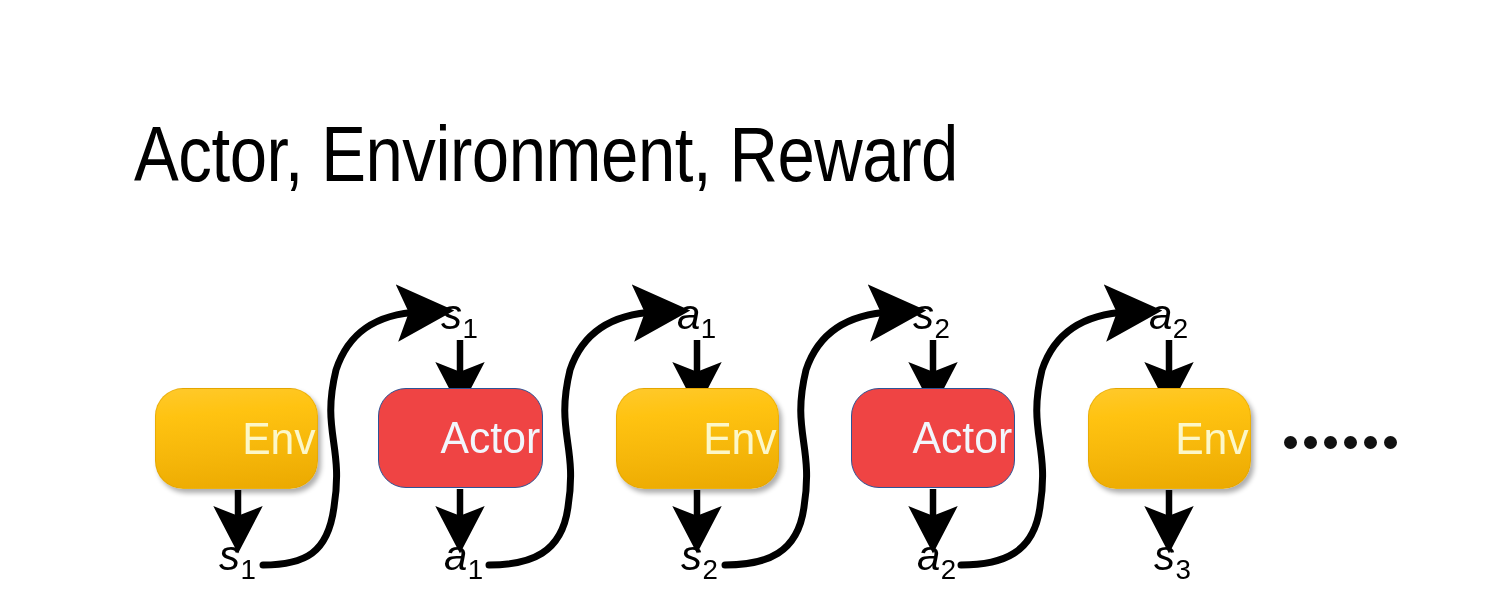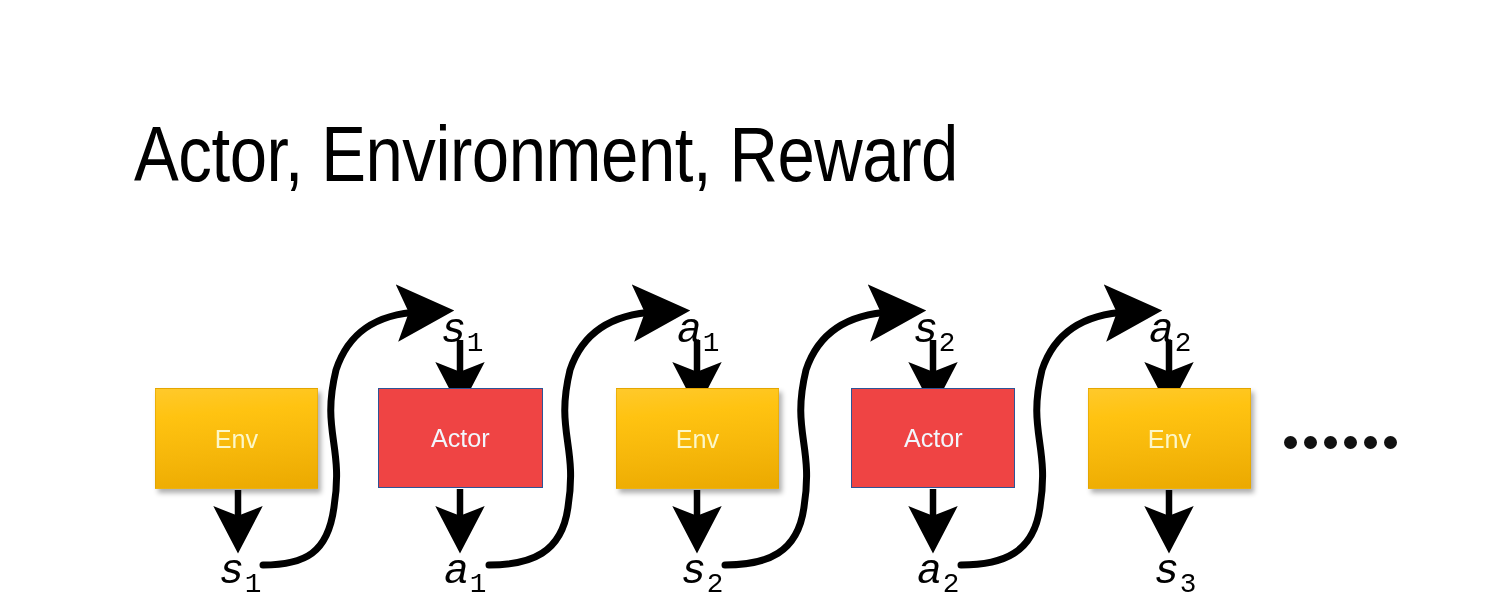--- a/index.html
+++ b/index.html
@@ -27,52 +27,52 @@
     transform-origin:left top;
     line-height:1.0;
   }
 
   
   #wires{position:absolute;left:0;top:0;width:1500px;height:608px;pointer-events:none;}
 
   
   .node{
     position:absolute;
-    display:flex;align-items:center;justify-content:center;
+    display:flex;align-items:center;justify-content:flex-end;
     box-sizing:border-box;
     font-family:"Liberation Sans", sans-serif;
     font-weight:400;
-    font-size:26px;
+    font-size:44px;
     line-height:1;
     white-space:nowrap;
+    border-radius:28px;
   }
   .node.env{
     background:linear-gradient(175deg,#FFC92B 0%,#FFC311 26%,#F6B70A 62%,#EBA900 100%);
     color:#FCF7C8;
     box-shadow:3px 4px 5px rgba(0,0,0,0.32);
     border:1px solid rgba(221,160,0,0.55);
   }
   .node.actor{
     background:#ef4444;
     color:#F2F6FC;
     border:1.5px solid #2E5496;
     box-shadow:0 0 0 rgba(0,0,0,0);
   }
   .node .node-label{transform:scaleX(0.97);}
 
   
   .mlabel{
     position:absolute;
-    font-family:Liberation Mono, monospace;
+    font-family:Liberation Sans, sans-serif;
     font-style:italic;
     font-size:42px;
     color:#000;
     white-space:nowrap;
     line-height:1;
-    margin-top:16px;
   }
   .mlabel .sub{
     font-style:normal;
     font-size:0.66em;
     vertical-align:-0.34em;
     margin-left:0.5px;
     letter-spacing:0;
   }
 
   

